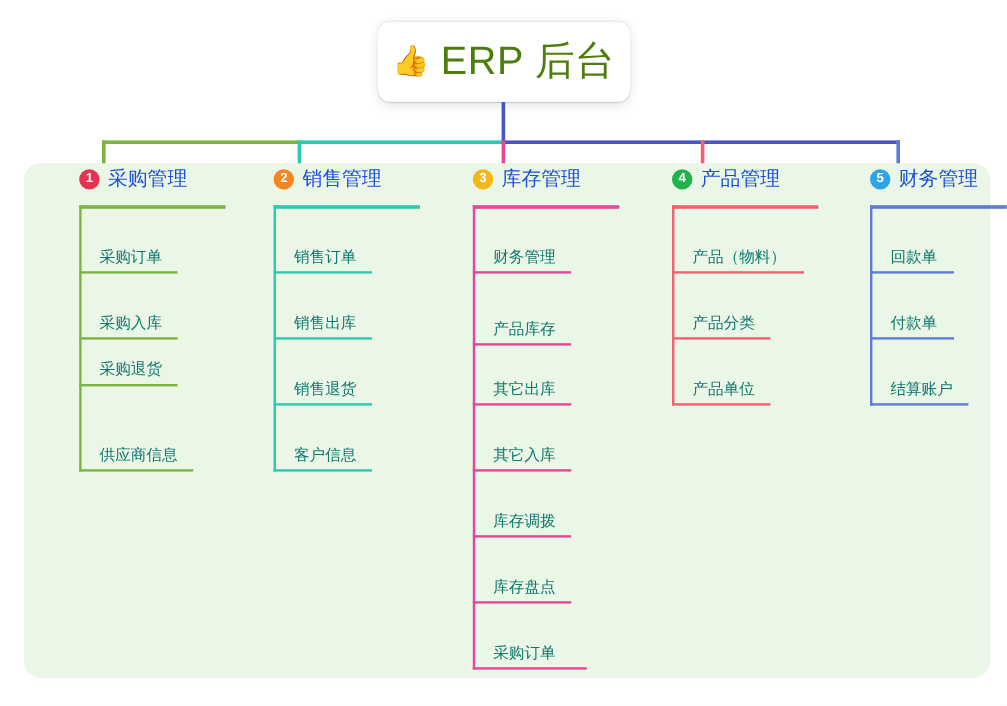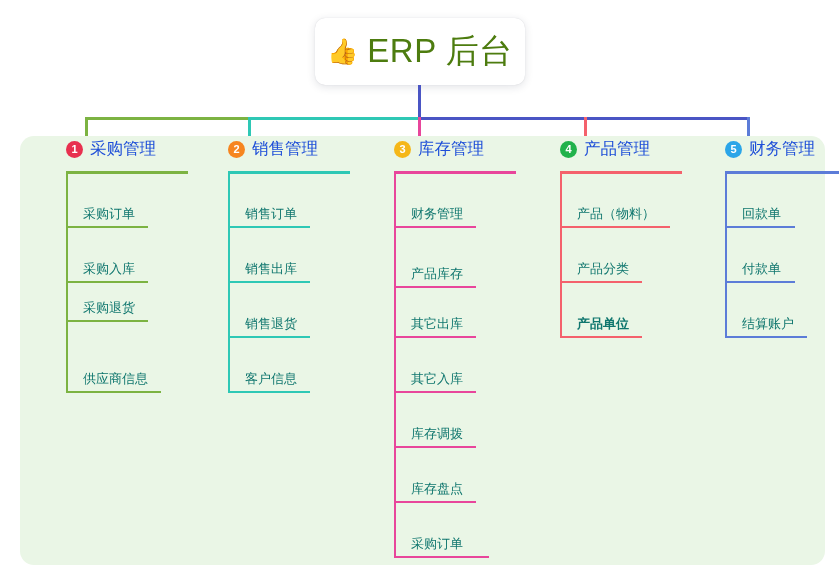--- a/index.html
+++ b/index.html
@@ -245,21 +245,21 @@
         <div class="col-underline" style="width: 122px; background: rgb(244, 97, 108);"></div>
         <div class="spine" style="height: 167px; background: rgb(244, 97, 108);"></div>
         <div class="leaf" style="top: 50px; height: 42px; width: 130px;">
           <span class="leaf-label">产品（物料）</span>
           <div class="leaf-underline" style="width: 110px; background: rgb(244, 97, 108);"></div>
         </div>
         <div class="leaf" style="top: 105px; height: 42px; width: 102px;">
           <span class="leaf-label">产品分类</span>
           <div class="leaf-underline" style="width: 82px; background: rgb(244, 97, 108);"></div>
         </div>
-        <div class="leaf" style="top: 160px; height: 42px; width: 102px; font-weight: bold;">
+        <div class="leaf" style="top: 160px; height: 42px; width: 102px;">
           <span class="leaf-label">产品单位</span>
           <div class="leaf-underline" style="width: 82px; background: rgb(244, 97, 108);"></div>
         </div>
       </div>
       <div class="column" style="left: 683px; width: 160px;">
         <div class="col-head">
           <span class="badge" style="background: rgb(43, 165, 232);">5</span>
           <span class="col-title">财务管理</span>
         </div>
         <div class="col-underline" style="width: 118px; background: rgb(92, 124, 216);"></div>

